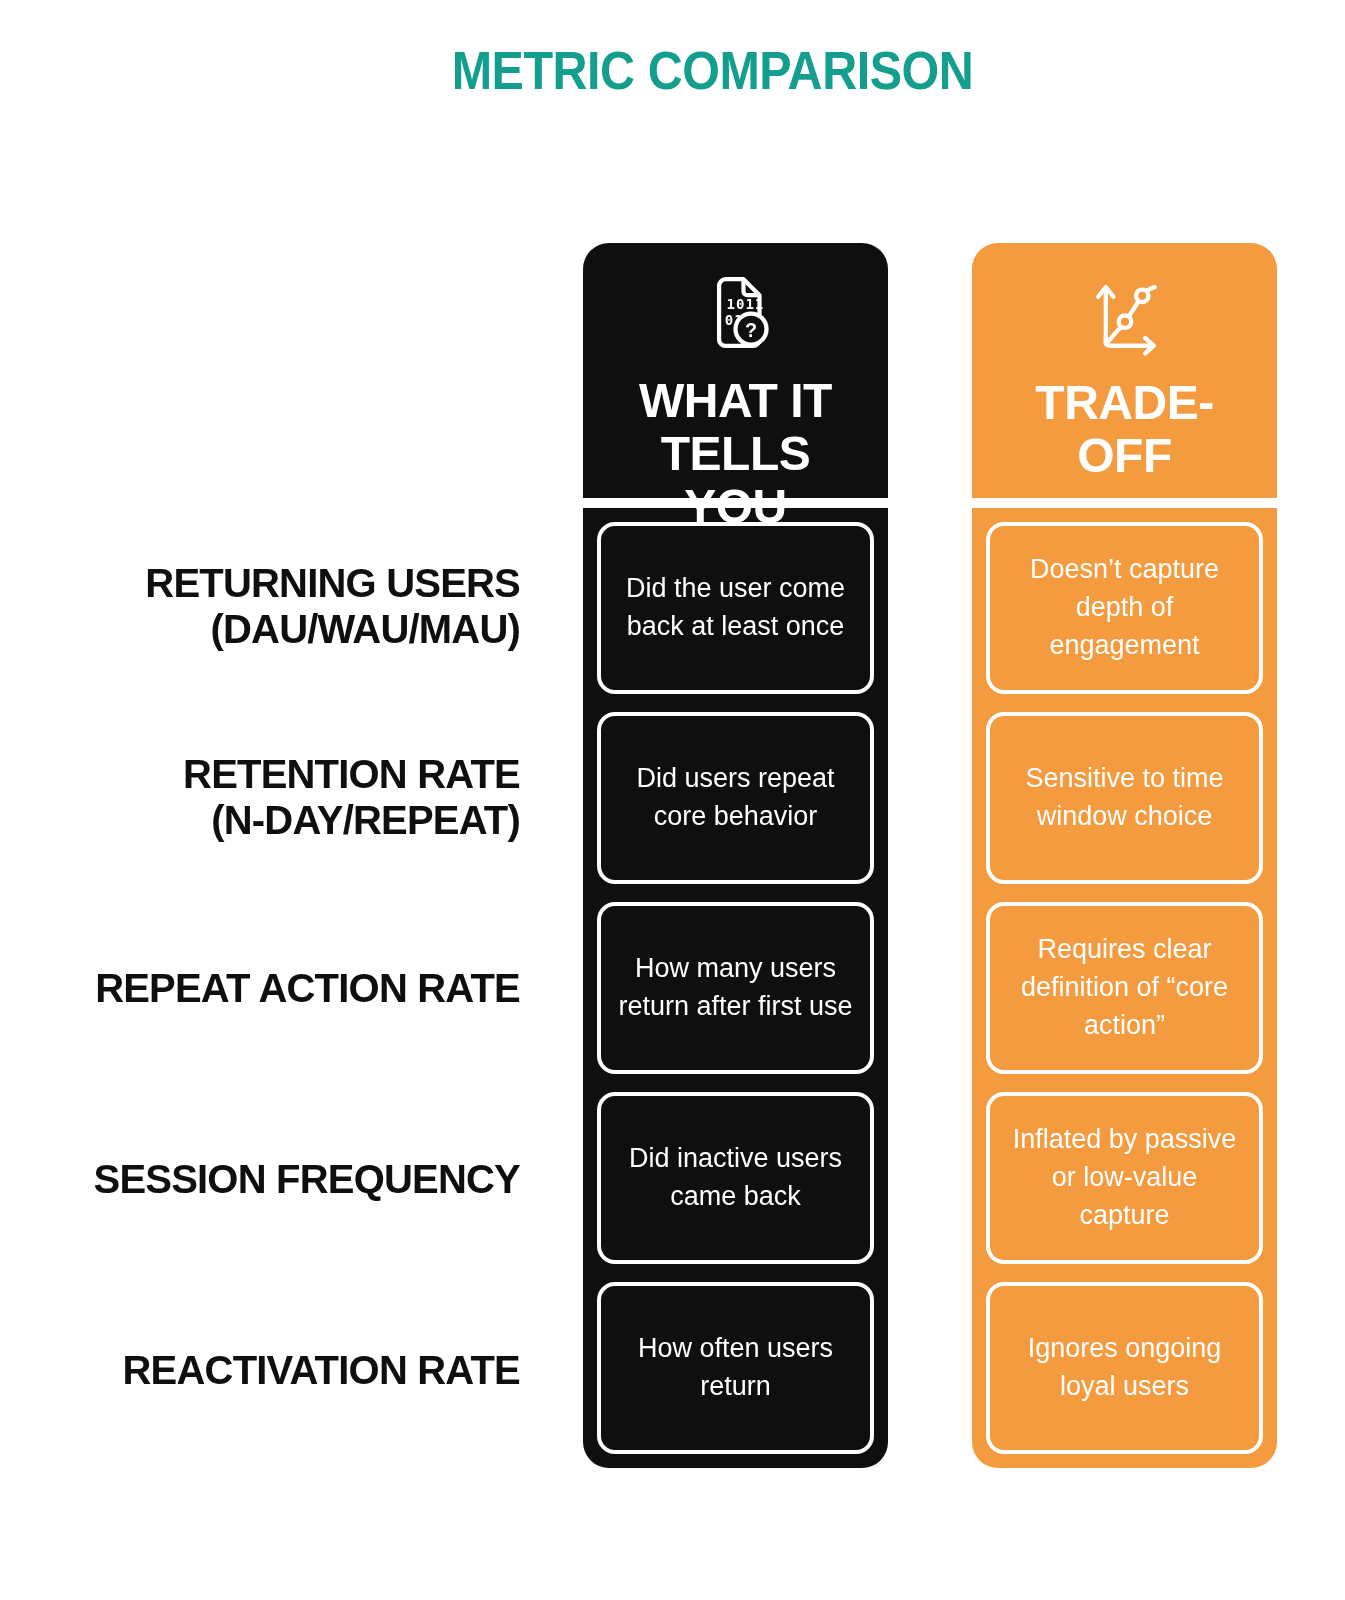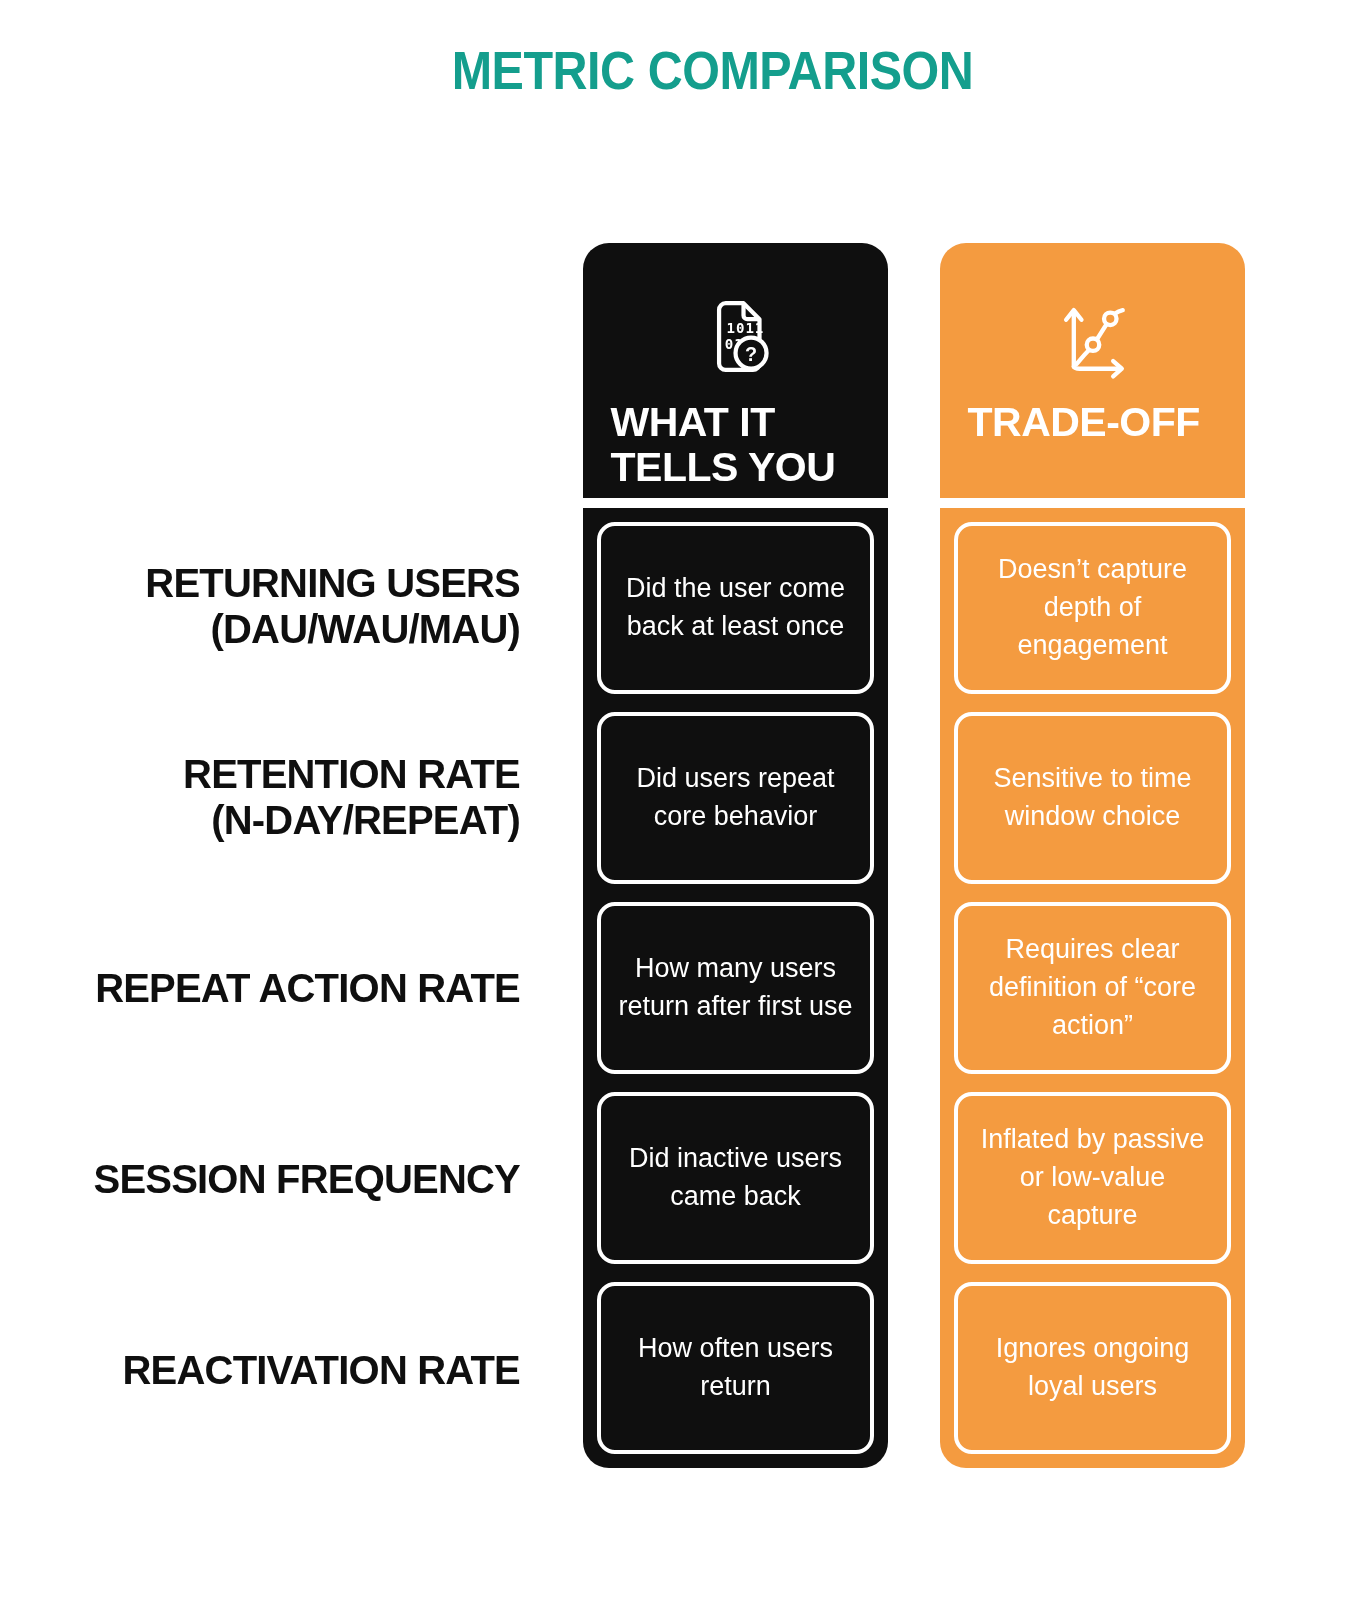--- a/index.html
+++ b/index.html
@@ -38,38 +38,38 @@
     display:flex;flex-direction:column;
     justify-content:center;align-items:flex-end;
     text-align:right;
     color:var(--ink);
     font-size:40px;font-weight:bold;
     line-height:1.15;letter-spacing:-0.8px;
   }
   
   .col{position:absolute;top:243px;width:305px;}
   .col-what{left:583px;}
-  .col-tradeoff{left:940px;}
+  .col-tradeoff{left:972px;}
   .black-bg{background:var(--ink);}
   .orange-bg{background:var(--orange);}
   .col-header{
     height:255px;
     border-radius:26px 26px 0 0;
     margin-bottom:10px;
     display:flex;flex-direction:column;
     align-items:center;justify-content:flex-start;
-    padding-top:47px;box-sizing:border-box;
+    padding-top:24px;box-sizing:border-box;
     color:var(--white);
   }
   .icon-wrap{width:100px;height:96px;display:flex;align-items:center;justify-content:center;}
   .hdr-title{
     margin-top:14px;
     width:250px;
-    text-align:left;
-    font-size:41px;font-weight:bold;
+    text-align:center;
+    font-size:48px;font-weight:bold;
     line-height:1.1;letter-spacing:-0.5px;
   }
   .col-body{
     height:960px;
     border-radius:0 0 26px 26px;
     display:flex;flex-direction:column;
     padding:14px;gap:18px;box-sizing:border-box;
   }
   .cell{
     flex:1;

